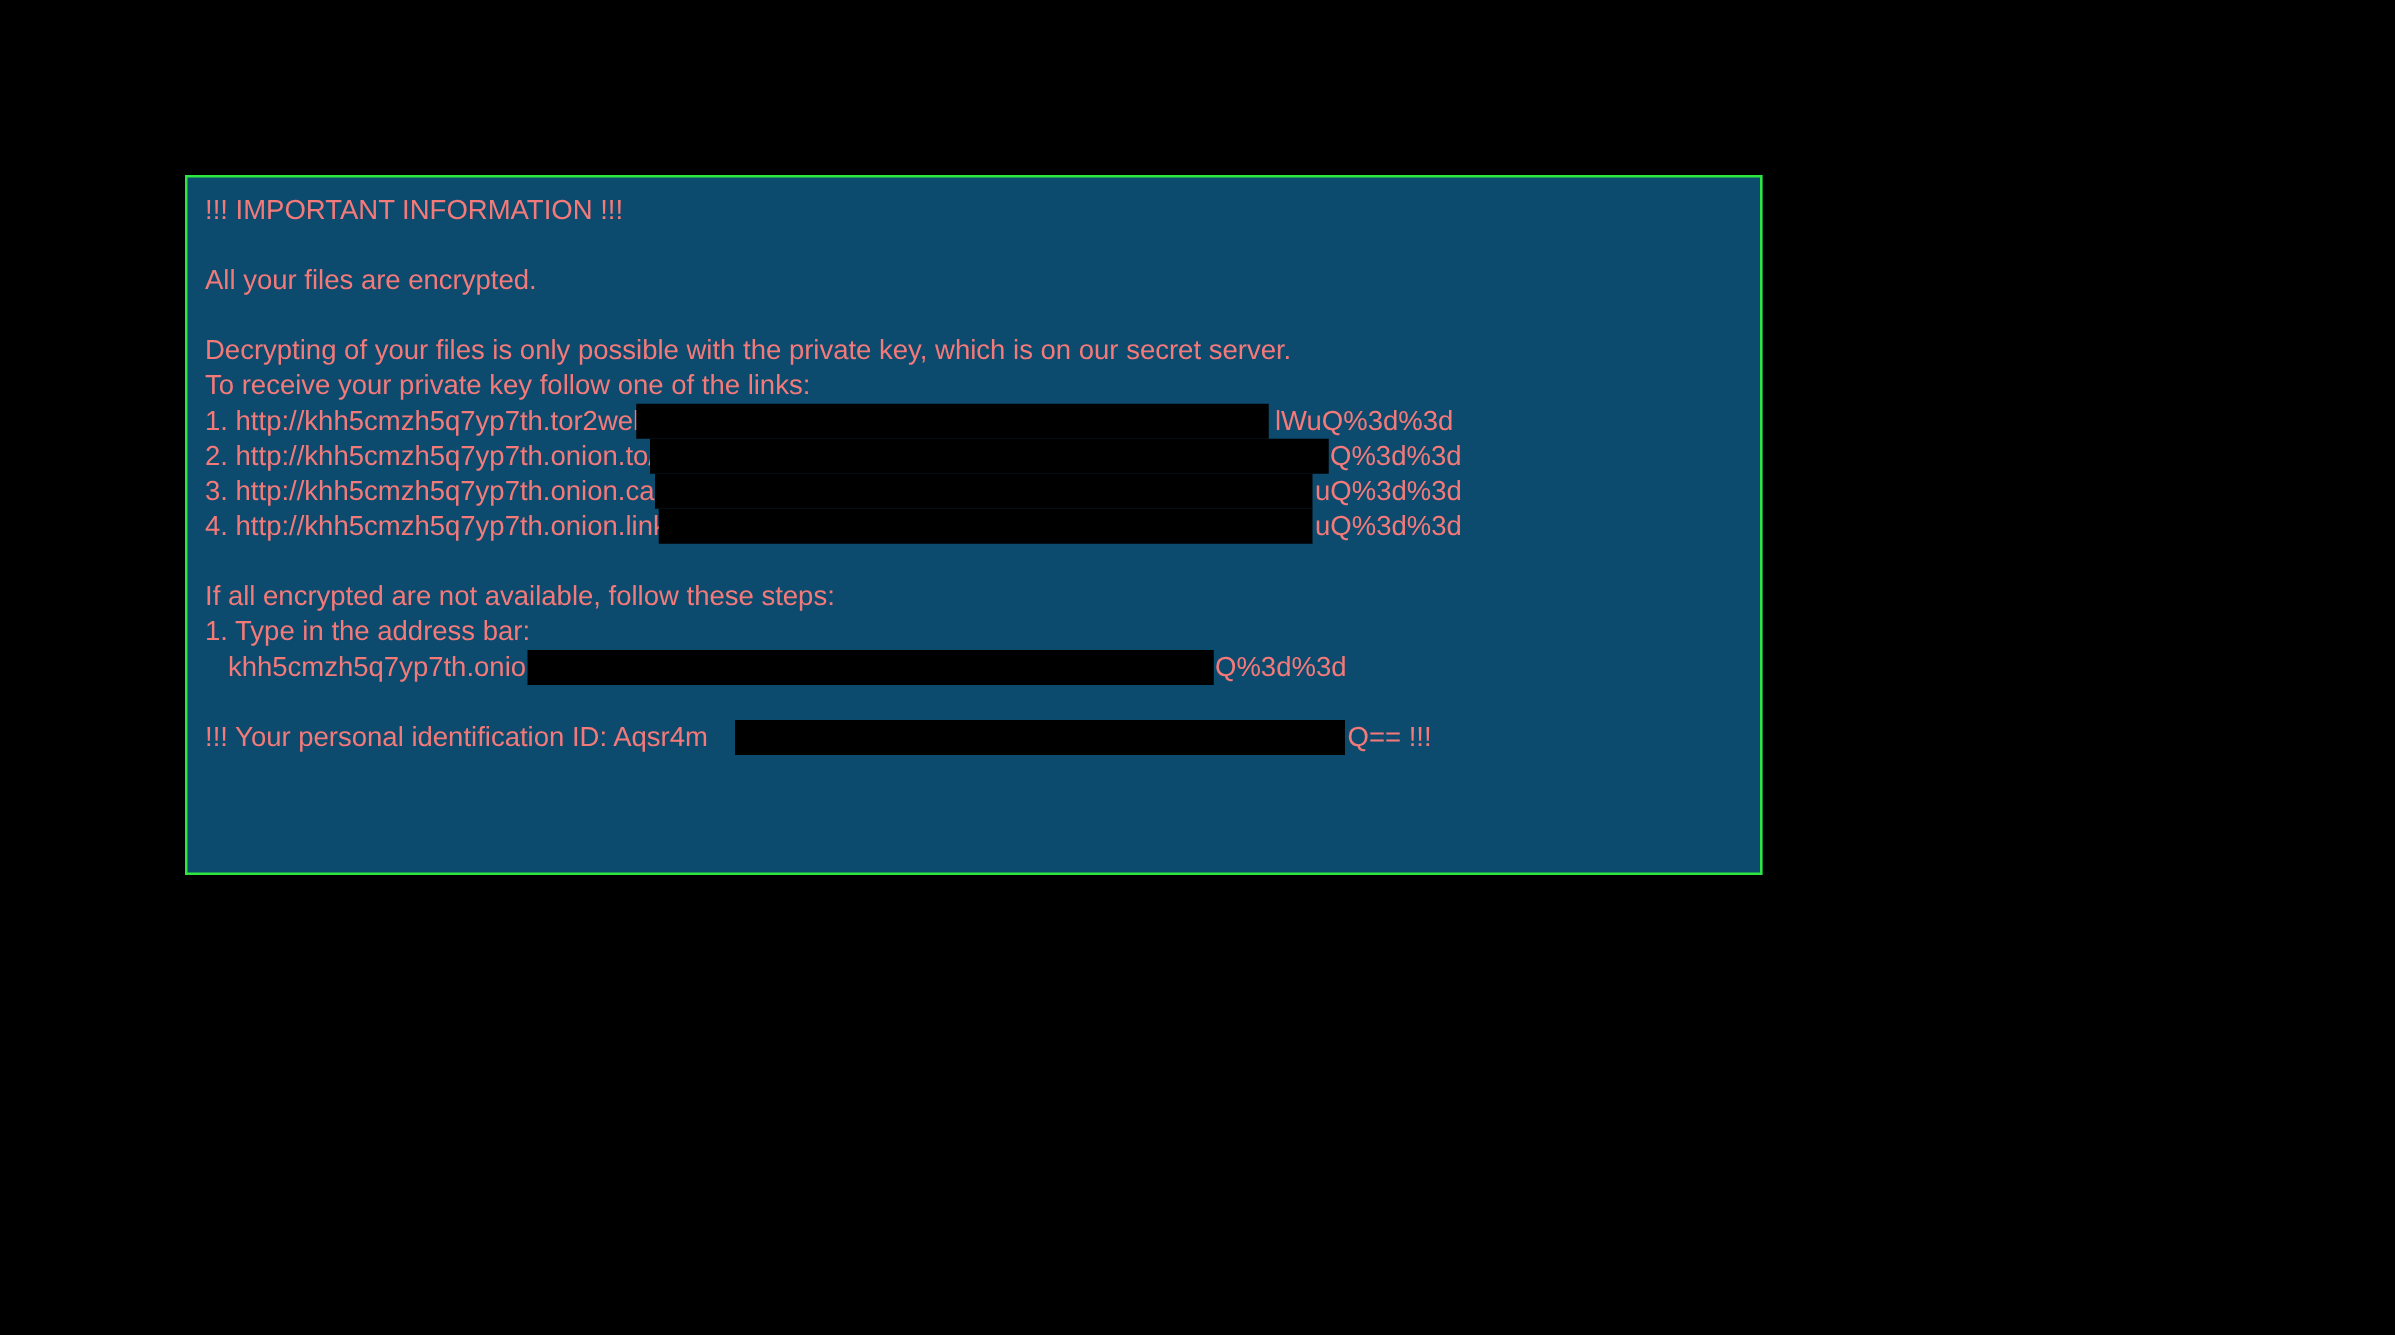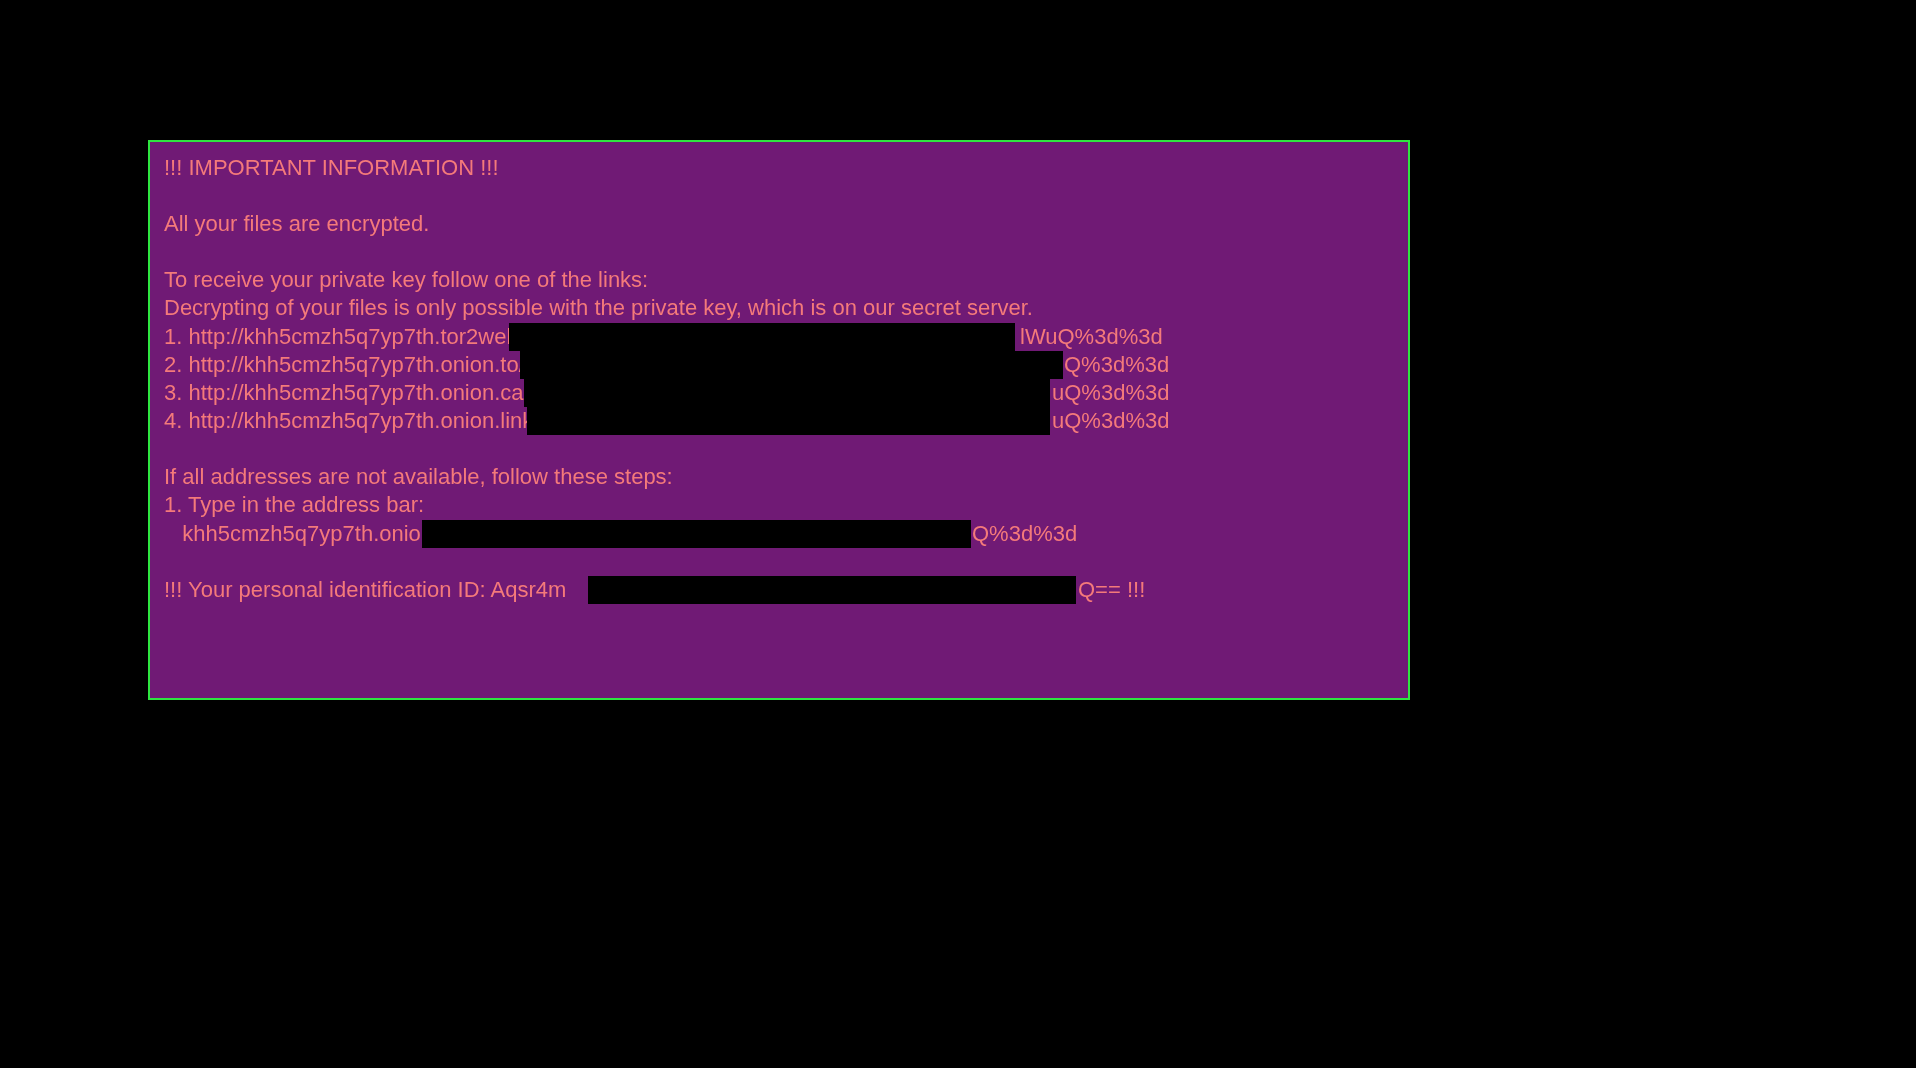--- a/index.html
+++ b/index.html
@@ -10,21 +10,21 @@
       font-family: Arial, Helvetica, sans-serif;
       position: relative;
     }
     .note-frame {
       position: absolute;
       left: 148px;
       top: 140px;
       width: 1262px;
       height: 560px;
       border: 2px solid #2ee640;
-      background: #701a75;
+      background: #0c4a6e;
       padding: 12px 14px 14px 14px;
       color: #f47a7a;
       font-size: 22px;
       line-height: 1.28;
       overflow: hidden;
     }
     .blank { height: 28px; }
     .line { position: relative; white-space: nowrap; }
     .redact {
       position: absolute;
@@ -37,22 +37,22 @@
 <body>
 
 <div class="note-frame">
 
   <div class="line">!!! IMPORTANT INFORMATION !!!</div>
   <div class="blank"></div>
 
   <div class="line">All your files are encrypted.</div>
   <div class="blank"></div>
 
+  <div class="line">Decrypting of your files is only possible with the private key, which is on our secret server.</div>
   <div class="line">To receive your private key follow one of the links:</div>
-  <div class="line">Decrypting of your files is only possible with the private key, which is on our secret server.</div>
 
   <div class="line">
     <span>1. http://khh5cmzh5q7yp7th.tor2web.org/?id=Aqs</span>
     <span class="redact" style="left:345px; width:506px;"></span>
     <span style="position:absolute; left:856px;">lWuQ%3d%3d</span>
   </div>
 
   <div class="line">
     <span>2. http://khh5cmzh5q7yp7th.onion.to/?id=Aqsr4m</span>
     <span class="redact" style="left:356px; width:543px;"></span>
@@ -66,21 +66,21 @@
   </div>
 
   <div class="line">
     <span>4. http://khh5cmzh5q7yp7th.onion.link/?id=Aqsr4r</span>
     <span class="redact" style="left:363px; width:523px;"></span>
     <span style="position:absolute; left:888px;">uQ%3d%3d</span>
   </div>
 
   <div class="blank"></div>
 
-  <div class="line">If all addresses are not available, follow these steps:</div>
+  <div class="line">If all encrypted are not available, follow these steps:</div>
   <div class="line">1. Type in the address bar:</div>
 
   <div class="line">
     <span>&nbsp;&nbsp;&nbsp;khh5cmzh5q7yp7th.onion/?id=Aqsr4m</span>
     <span class="redact" style="left:258px; width:549px;"></span>
     <span style="position:absolute; left:808px;">Q%3d%3d</span>
   </div>
 
   <div class="blank"></div>
 

